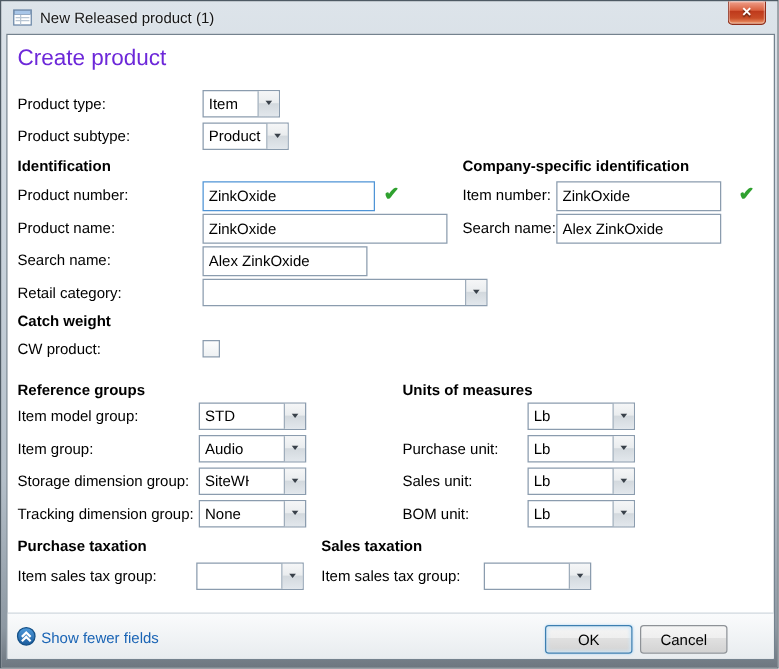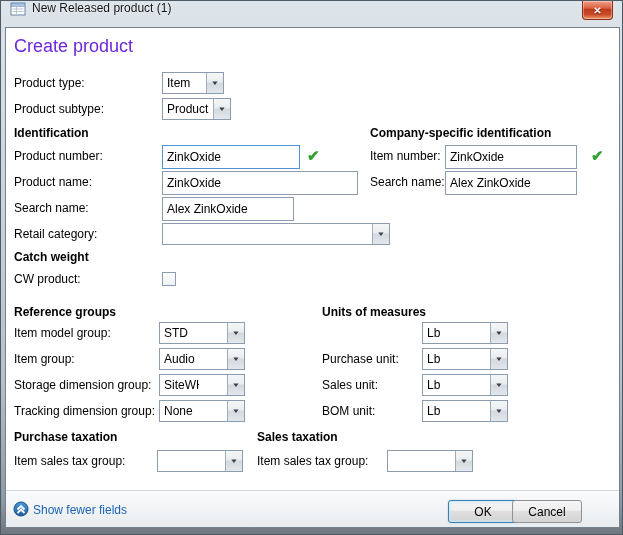--- a/index.html
+++ b/index.html
@@ -4,21 +4,21 @@
 <style>
   * { margin:0; padding:0; box-sizing:border-box; }
   html,body { width:623px; height:535px; }
   body { font-family:"Liberation Sans", sans-serif; background:#fff; }
 
   .window {
     position:relative; width:623px; height:535px;
     background:linear-gradient(180deg,#dde4ea 0%,#c9d3dc 38%,#b4bfc9 72%,#8d98a2 94%,#6e7780 100%);
     border:1px solid #4e5a64;
   }
-  .titlebar { position:absolute; left:1px; top:0; right:1px; height:25px; display:flex; align-items:flex-start; }
+  .titlebar { position:absolute; left:1px; top:0; right:1px; height:25px; display:flex; align-items:center; }
   .app-icon { margin-left:8px; width:16px; height:16px; flex:0 0 auto; }
   .title-text { font-size:12px; color:#151515; margin-left:6px; text-shadow:0 0 2px rgba(255,255,255,.8); }
   .close-btn {
     position:absolute; top:0; right:8px; width:31px; height:19px;
     border:1px solid #8e2d1a; border-top:none; border-radius:0 0 4px 4px;
     background:linear-gradient(#f0a18c 0%,#d9603f 40%,#bf3a1c 45%,#c94c27 75%,#ef9a6d 100%);
     color:#fff; font-size:10px; font-weight:bold;
     display:flex; align-items:center; justify-content:center;
     text-shadow:0 1px 1px rgba(0,0,0,.45);
     box-shadow:inset 0 0 0 1px rgba(255,255,255,.35);
@@ -236,18 +236,18 @@
           <linearGradient id="bg" x1="0" y1="0" x2="0" y2="1">
             <stop offset="0" stop-color="#4f9bdc"></stop>
             <stop offset="1" stop-color="#1b5c9e"></stop>
           </linearGradient>
         </defs>
         <circle cx="8" cy="8" r="7" fill="url(#bg)" stroke="#155087"></circle>
         <polyline points="4.5,8.5 8,5 11.5,8.5" fill="none" stroke="#ffffff" stroke-width="1.8"></polyline>
         <polyline points="4.5,12 8,8.5 11.5,12" fill="none" stroke="#ffffff" stroke-width="1.8"></polyline>
       </svg>
       <a class="link" style="left:27px;top:12px;">Show fewer fields</a>
-      <button class="btn default" style="left:442px;top:9px;text-align:center;">OK</button>
+      <button class="btn default" style="left:430px;top:9px;text-align:center;">OK</button>
       <button class="btn" style="left:506px;top:9px;">Cancel</button>
     </div>
 
   </div>
 </div>
 
 </body></html>

